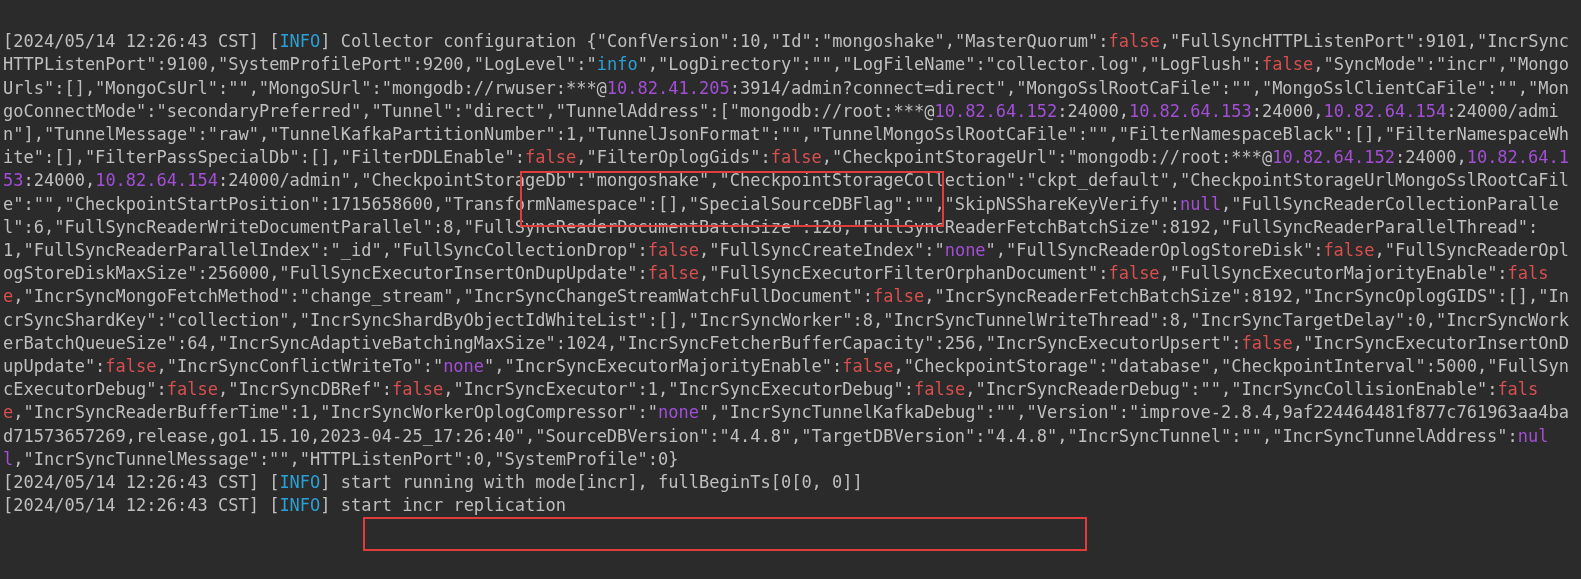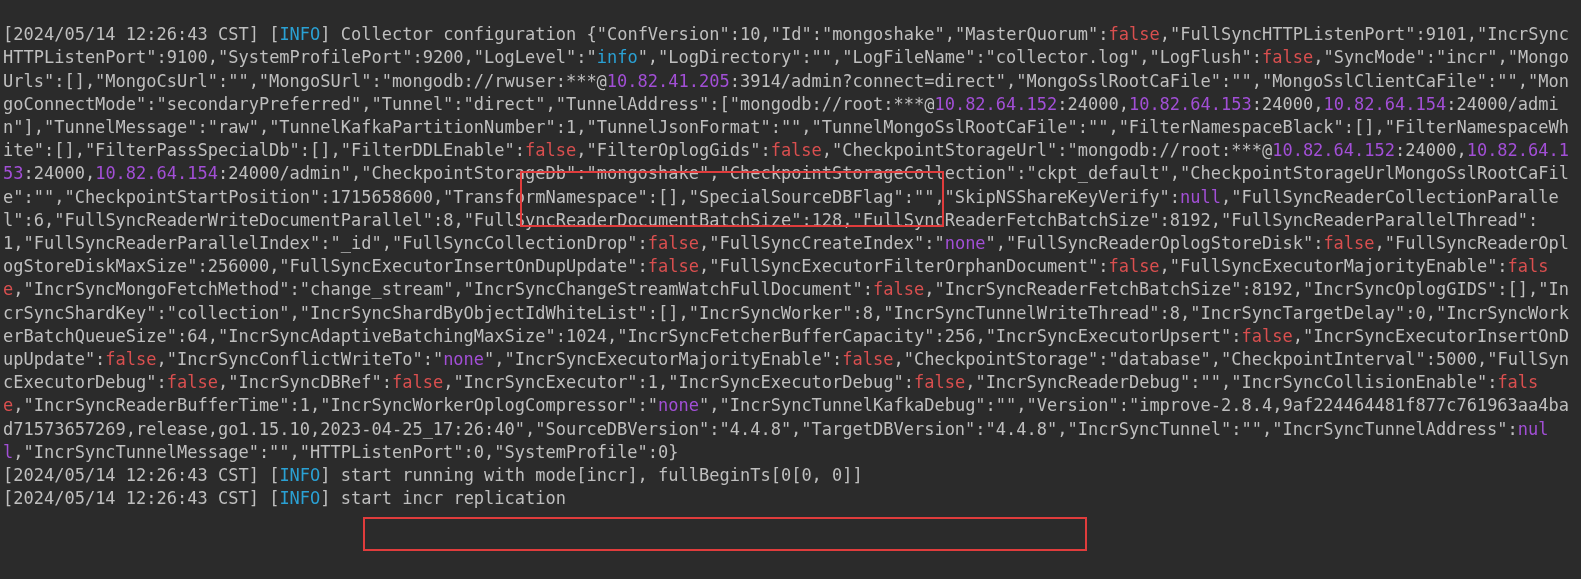--- a/index.html
+++ b/index.html
@@ -1,17 +1,17 @@
 <!DOCTYPE html>
 <html><head>
 <meta charset="utf-8">
 <style>
   html,body{margin:0;padding:0;background:#2b2b2b;width:1581px;height:579px;overflow:hidden}
   .term{font-family:Consolas,Menlo,monospace;font-size:17px;line-height:23.2px;color:#bfbfbf;
-        white-space:pre-wrap;word-break:break-all;padding:0 3px;position:relative}
+        white-space:pre-wrap;word-break:break-all;padding:7px 3px;position:relative}
   .ts{color:#bfbfbf}.lv{color:#2aa1d4}.kfalse{color:#d94f4f}.kinfo{color:#2aa1d4}
   .knone{color:#a24fd6}.knull{color:#a24fd6}.ip{color:#a24fd6}
   .box{position:absolute;border:2px solid #e03c3c;background:transparent;pointer-events:none}
 </style>
 </head>
 <body>
 
 <div class="term">
 <span>[<span class="ts">2024/05/14 12:26:43 CST</span>] [<span class="lv">INFO</span>] <span>Collector configuration</span> {"ConfVersion":<span>10</span>,"Id":"<span>mongoshake</span>","MasterQuorum":<span class="kfalse">false</span>,"FullSyncHTTPListenPort":<span>9101</span>,"IncrSyncHTTPListenPort":<span>9100</span>,"SystemProfilePort":<span>9200</span>,"LogLevel":"<span class="kinfo">info</span>","LogDirectory":"","LogFileName":"<span>collector.log</span>","LogFlush":<span class="kfalse">false</span>,"SyncMode":"<span>incr</span>","MongoUrls":[],"MongoCsUrl":"","MongoSUrl":"mongodb://rwuser:***@<span class="ip">10.82.41.205</span>:3914/admin?connect=direct","MongoSslRootCaFile":"","MongoSslClientCaFile":"","MongoConnectMode":"<span>secondaryPreferred</span>","Tunnel":"<span>direct</span>","TunnelAddress":["mongodb://root:***@<span class="ip">10.82.64.152</span>:24000,<span class="ip">10.82.64.153</span>:24000,<span class="ip">10.82.64.154</span>:24000/admin"],"TunnelMessage":"<span>raw</span>","TunnelKafkaPartitionNumber":<span>1</span>,"TunnelJsonFormat":"","TunnelMongoSslRootCaFile":"","FilterNamespaceBlack":[],"FilterNamespaceWhite":[],"FilterPassSpecialDb":[],"FilterDDLEnable":<span class="kfalse">false</span>,"FilterOplogGids":<span class="kfalse">false</span>,"CheckpointStorageUrl":"mongodb://root:***@<span class="ip">10.82.64.152</span>:24000,<span class="ip">10.82.64.153</span>:24000,<span class="ip">10.82.64.154</span>:24000/admin","CheckpointStorageDb":"<span>mongoshake</span>","CheckpointStorageCollection":"<span>ckpt_default</span>","CheckpointStorageUrlMongoSslRootCaFile":"","CheckpointStartPosition":<span>1715658600</span>,"TransformNamespace":[],"SpecialSourceDBFlag":"","SkipNSShareKeyVerify":<span class="knull">null</span>,"FullSyncReaderCollectionParallel":<span>6</span>,"FullSyncReaderWriteDocumentParallel":<span>8</span>,"FullSyncReaderDocumentBatchSize":<span>128</span>,"FullSyncReaderFetchBatchSize":<span>8192</span>,"FullSyncReaderParallelThread":<span>1</span>,"FullSyncReaderParallelIndex":"<span>_id</span>","FullSyncCollectionDrop":<span class="kfalse">false</span>,"FullSyncCreateIndex":"<span class="knone">none</span>","FullSyncReaderOplogStoreDisk":<span class="kfalse">false</span>,"FullSyncReaderOplogStoreDiskMaxSize":<span>256000</span>,"FullSyncExecutorInsertOnDupUpdate":<span class="kfalse">false</span>,"FullSyncExecutorFilterOrphanDocument":<span class="kfalse">false</span>,"FullSyncExecutorMajorityEnable":<span class="kfalse">false</span>,"IncrSyncMongoFetchMethod":"<span>change_stream</span>","IncrSyncChangeStreamWatchFullDocument":<span class="kfalse">false</span>,"IncrSyncReaderFetchBatchSize":<span>8192</span>,"IncrSyncOplogGIDS":[],"IncrSyncShardKey":"<span>collection</span>","IncrSyncShardByObjectIdWhiteList":[],"IncrSyncWorker":<span>8</span>,"IncrSyncTunnelWriteThread":<span>8</span>,"IncrSyncTargetDelay":<span>0</span>,"IncrSyncWorkerBatchQueueSize":<span>64</span>,"IncrSyncAdaptiveBatchingMaxSize":<span>1024</span>,"IncrSyncFetcherBufferCapacity":<span>256</span>,"IncrSyncExecutorUpsert":<span class="kfalse">false</span>,"IncrSyncExecutorInsertOnDupUpdate":<span class="kfalse">false</span>,"IncrSyncConflictWriteTo":"<span class="knone">none</span>","IncrSyncExecutorMajorityEnable":<span class="kfalse">false</span>,"CheckpointStorage":"<span>database</span>","CheckpointInterval":<span>5000</span>,"FullSyncExecutorDebug":<span class="kfalse">false</span>,"IncrSyncDBRef":<span class="kfalse">false</span>,"IncrSyncExecutor":<span>1</span>,"IncrSyncExecutorDebug":<span class="kfalse">false</span>,"IncrSyncReaderDebug":"","IncrSyncCollisionEnable":<span class="kfalse">false</span>,"IncrSyncReaderBufferTime":<span>1</span>,"IncrSyncWorkerOplogCompressor":"<span class="knone">none</span>","IncrSyncTunnelKafkaDebug":"","Version":"<span>improve-2.8.4,9af224464481f877c761963aa4bad71573657269,release,go1.15.10,2023-04-25_17:26:40</span>","SourceDBVersion":"<span>4.4.8</span>","TargetDBVersion":"<span>4.4.8</span>","IncrSyncTunnel":"","IncrSyncTunnelAddress":<span class="knull">null</span>,"IncrSyncTunnelMessage":"","HTTPListenPort":<span>0</span>,"SystemProfile":<span>0</span>}</span>
 <span>[<span class="ts">2024/05/14 12:26:43 CST</span>] [<span class="lv">INFO</span>] <span>start running with mode[incr], fullBeginTs[0[0, 0]]</span></span>

